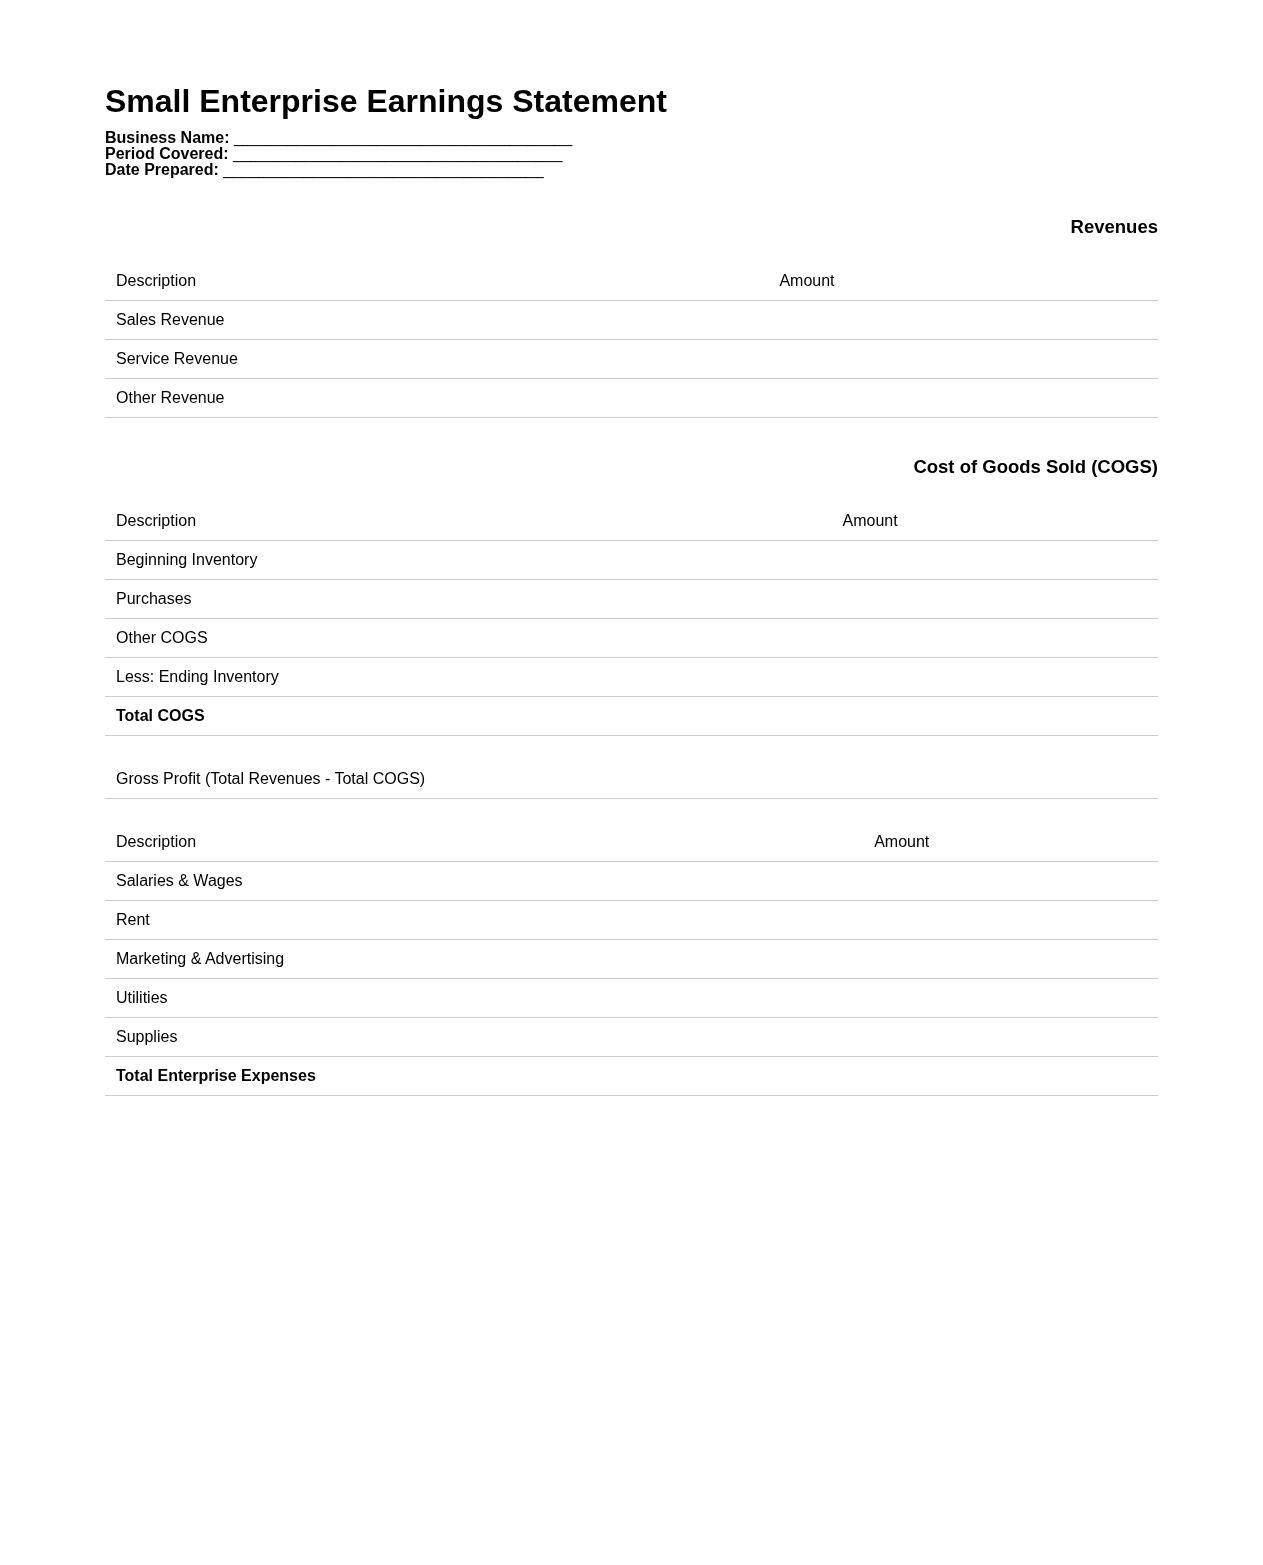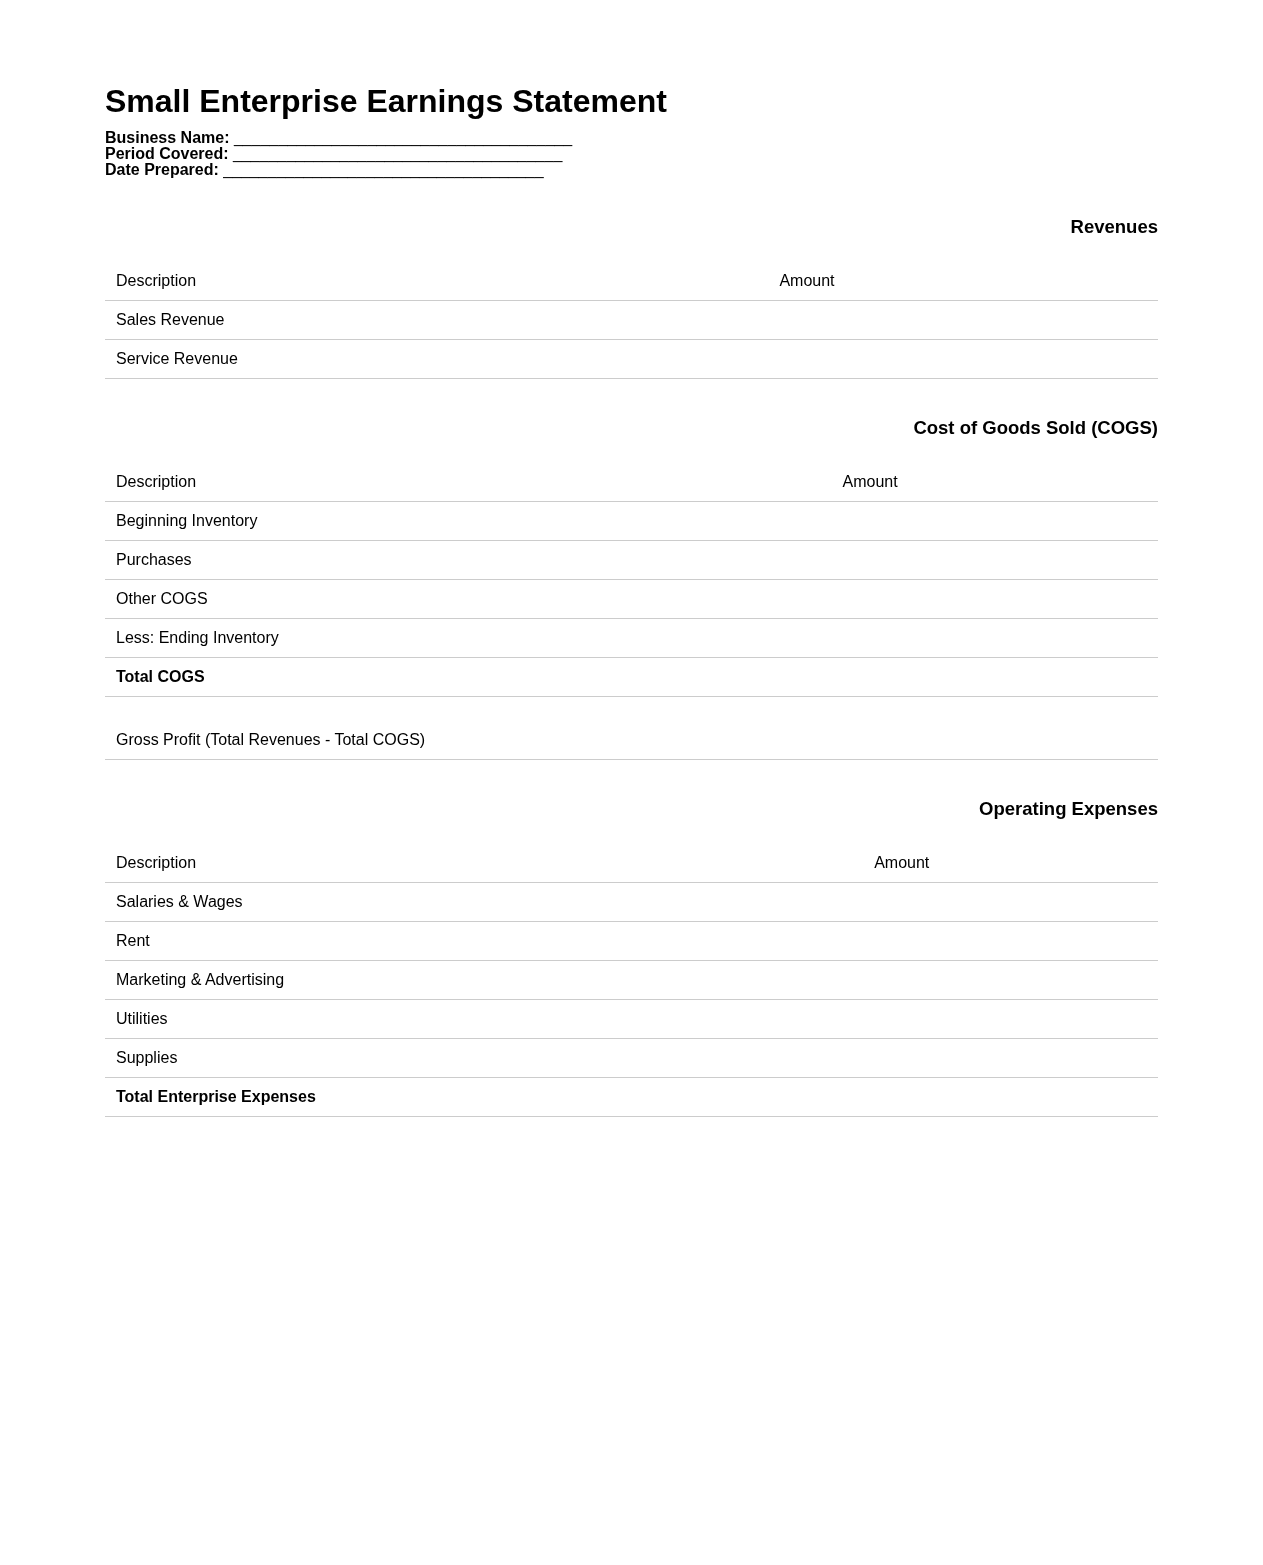--- a/index.html
+++ b/index.html
@@ -80,20 +80,24 @@
       <td class="amt-col">Amount</td>
     </tr>
     <tr>
       <td class="desc-col">Sales Revenue</td>
       <td class="amt-col"></td>
     </tr>
     <tr>
       <td class="desc-col">Service Revenue</td>
       <td class="amt-col"></td>
     </tr>
+    <tr>
+      <td class="desc-col">Other Revenue</td>
+      <td class="amt-col"></td>
+    </tr>
   </tbody>
     </table>
 
   <h3 class="section-heading">Cost of Goods Sold (COGS)</h3>
   <table class="income-table t-cogs">
     <tbody>
         <tr>
       <td class="desc-col">Description</td>
       <td class="amt-col">Amount</td>
     </tr>
@@ -122,21 +126,20 @@
 
   <table class="income-table t-gross">
     <tbody>
         <tr>
       <td class="desc-col">Gross Profit (Total Revenues - Total COGS)</td>
       <td class="amt-col"></td>
     </tr>
   </tbody>
     </table>
 
-  <h3 class="section-heading">Operating Expenses</h3>
   <table class="income-table t-opex">
     <tbody>
         <tr>
       <td class="desc-col">Description</td>
       <td class="amt-col">Amount</td>
     </tr>
     <tr>
       <td class="desc-col">Salaries &amp; Wages</td>
       <td class="amt-col"></td>
     </tr>

